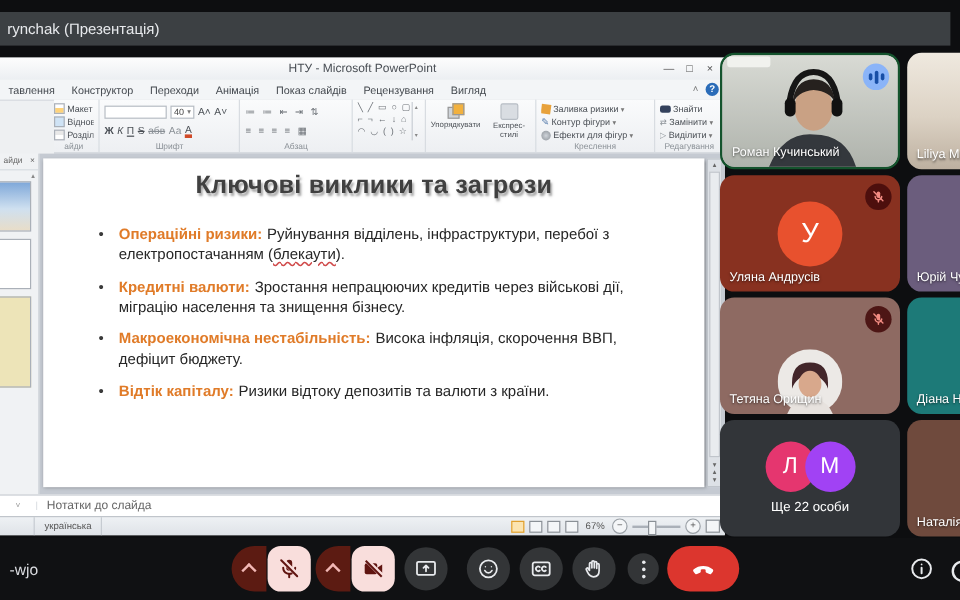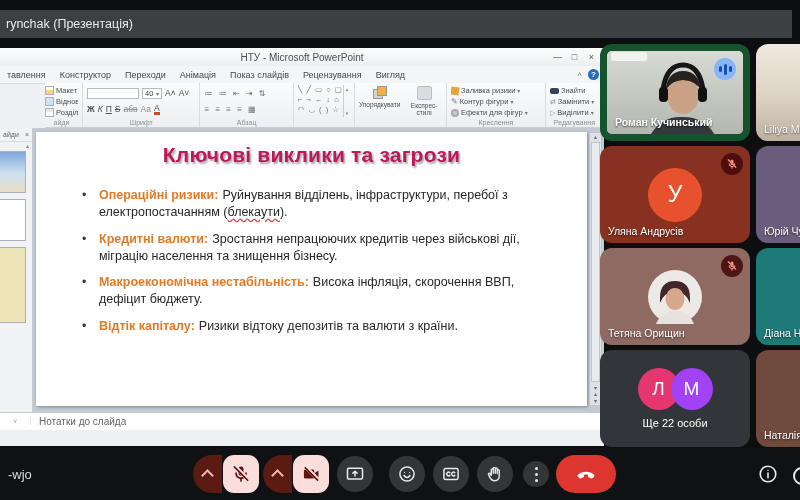--- a/index.html
+++ b/index.html
@@ -67,21 +67,21 @@
   .thumb-panel{width:33px;background:#f0f2f4;border-right:1px solid #c6cbd1;box-sizing:border-box;overflow:hidden;}
   .tp-head{height:13px;display:flex;align-items:center;justify-content:space-between;padding:0 3px;font-size:7px;color:#666;
            border-bottom:1px solid #d8dce1;}
   .tp-up{text-align:right;font-size:6px;color:#888;padding-right:3px;height:9px;}
   .thumb{width:36px;margin-left:-12px;border:1px solid #aab0b8;margin-bottom:6px;background:#fff;}
   .th1{height:40px;background:linear-gradient(#7fa8d9,#cfe0f0 55%,#e8ddc8);}
   .th2{height:40px;}
   .th3{height:74px;background:#ede4b8;}
   .slide-region{flex:1;background:#c5cad2;position:relative;}
   .slide{position:absolute;left:3px;top:4px;right:17px;bottom:6px;background:#fff;box-shadow:1px 1px 3px rgba(0,0,0,.35);overflow:hidden;}
-  .slide-title{margin-top:11px;text-align:center;font-size:21px;font-weight:bold;color:#be185d;
+  .slide-title{margin-top:11px;text-align:center;font-size:21px;font-weight:bold;color:#404040;
                text-shadow:1.5px 2px 2px rgba(90,90,90,.55);letter-spacing:.2px;}
   .bullets{margin:20px 26px 0 46px;}
   .bullet{display:flex;margin-bottom:9px;font-size:12.5px;line-height:1.38;color:#262626;}
   .b-dot{width:17px;flex:none;color:#3a3a3a;}
   .lead{color:#e07b28;font-weight:bold;margin-right:4px;}
   .misspell{text-decoration:underline;text-decoration-style:wavy;text-decoration-color:#d04a4a;}
   .vscroll{position:absolute;right:2px;top:4px;bottom:6px;width:13px;background:#dde1e6;border:1px solid #c0c5cb;
            box-sizing:border-box;display:flex;flex-direction:column;align-items:center;font-size:6px;color:#666;}
   .vtrack{flex:1;width:9px;margin:2px 0;background:#e9ecef;border:1px solid #c0c5cb;box-sizing:border-box;}
   .vbtns{display:flex;flex-direction:column;line-height:7px;}
@@ -102,32 +102,32 @@
   .zthumb{position:absolute;left:13px;top:-4px;width:5px;height:10px;background:#f4f6f8;border:1px solid #8a9096;}
   .fit-ic{width:10px;height:9px;border:1px solid #8a9096;background:#f4f6f8;}
   
   .tiles{position:absolute;left:600px;top:44px;width:200px;height:404px;}
   .tile-row{position:absolute;left:0;width:200px;height:97px;}
   .r0{top:0;} .r1{top:102px;} .r2{top:204px;} .r3{top:306px;}
   .main-tile{position:absolute;left:0;top:0;width:150px;height:97px;border-radius:12px;overflow:hidden;box-sizing:border-box;}
   .partial-tile{position:absolute;left:156px;top:0;width:44px;height:97px;border-radius:12px 0 0 12px;overflow:hidden;}
   .tile-name{position:absolute;left:8px;bottom:6px;color:#fff;font-size:10.5px;white-space:nowrap;
              text-shadow:0 1px 2px rgba(0,0,0,.65);}
-  .t-roman{border:7px solid #14532d;background:#c6c9c3;font-weight:bold;}
+  .t-roman{border:2px solid #14532d;background:#c6c9c3;}
   .t-roman svg{position:absolute;left:-2px;top:-2px;}
   .audio-badge{position:absolute;top:7px;right:7px;width:22px;height:22px;border-radius:50%;background:#8ab4f8;
                display:flex;align-items:center;justify-content:center;gap:2px;}
   .audio-badge i{width:3px;border-radius:2px;background:#174ea6;display:block;}
   .ab1{height:6px;} .ab2{height:11px;} .ab3{height:6px;}
   .muted-badge{position:absolute;top:7px;right:7px;width:22px;height:22px;border-radius:50%;background:rgba(68,10,10,.88);
                display:flex;align-items:center;justify-content:center;}
   .t-ulyana{background:#883120;display:flex;align-items:center;justify-content:center;}
   .avatar-circle{width:54px;height:54px;border-radius:50%;background:#e8512e;color:#fff;font-size:23px;
                  display:flex;align-items:center;justify-content:center;}
-  .t-tetyana{background:#8e6a62;display:flex;align-items:center;justify-content:center;}
+  .t-tetyana{background:#8e6a62;display:flex;align-items:flex-end;justify-content:center;}
   .t-more{background:#323539;display:flex;flex-direction:column;align-items:center;justify-content:center;gap:7px;}
   .more-avatars{display:flex;}
   .mini-av{width:42px;height:42px;border-radius:50%;color:#fff;font-size:19px;display:flex;align-items:center;justify-content:center;}
   .av-l{background:#e5366f;}
   .av-m{background:#a142f4;margin-left:-9px;z-index:2;}
   .more-label{color:#fff;font-size:11px;}
   .p-liliya{background:linear-gradient(180deg,#efe9df 0%,#dcd2c4 55%,#bdb0a0 100%);}
   .p-yuriy{background:#6b5d7d;}
   .p-diana{background:#1d7a78;}
   .p-nataliya{background:#6f4a3d;}
@@ -329,20 +329,36 @@
           </span>
       </div>
     </div>
   </div>
 
   <div class="notes-bar">
     <span class="notes-split">˅</span>
     <span class="notes-text">Нотатки до слайда</span>
   </div>
 
+  <div class="ppt-status">
+    <span class="lang">українська</span>
+    <span class="status-right">
+      <span class="view-ic sel"></span>
+      <span class="view-ic"></span>
+      <span class="view-ic"></span>
+      <span class="view-ic"></span>
+      <span class="zoomtxt">67%</span>
+      <span class="zbtn">−</span>
+      <span class="ztrack">
+          <span class="zthumb"></span>
+        </span>
+      <span class="zbtn">+</span>
+      <span class="fit-ic"></span>
+    </span>
+  </div>
 </div>
 
 <div class="tiles">
   <div class="tile-row r0">
     <div class="main-tile t-roman">
       <svg width="150" height="97" viewBox="0 0 150 97">
         <defs>
             <linearGradient id="wall" x1="0" y1="0" x2="0" y2="1">
           <stop offset="0" stop-color="#d9dbd5"></stop>
               <stop offset="1" stop-color="#aeb2ab"></stop>

